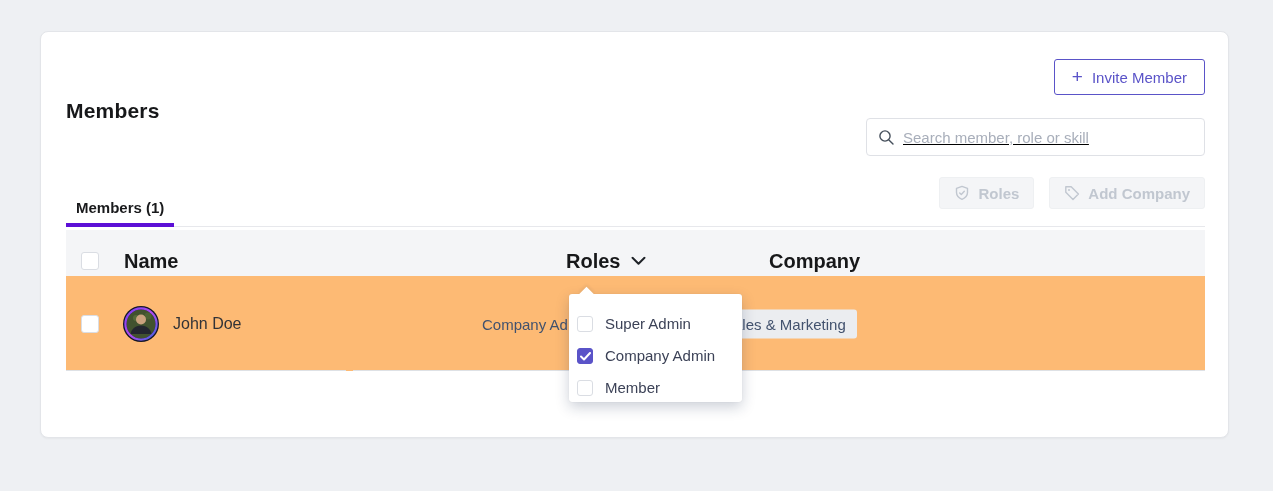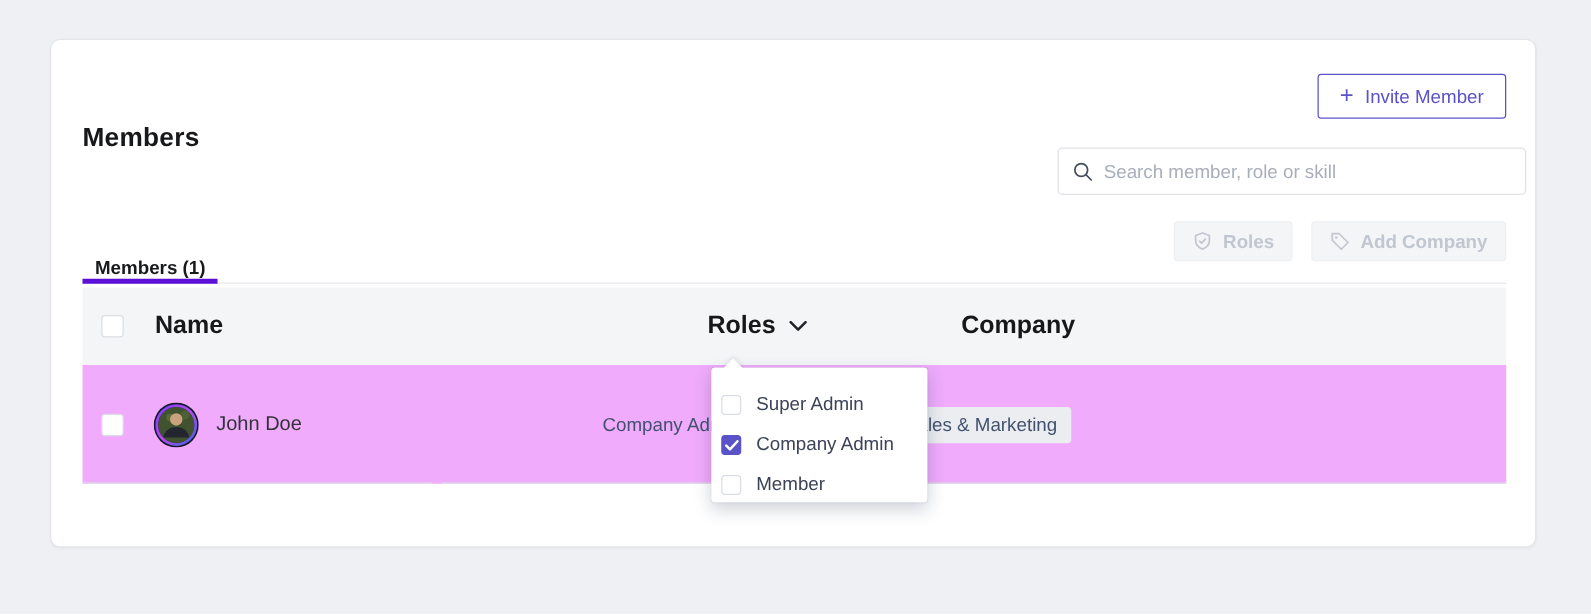--- a/index.html
+++ b/index.html
@@ -23,36 +23,36 @@
   .invite-btn {
     position:absolute; right:23px; top:27px; height:36px;
     display:flex; align-items:center; gap:9px; padding:0 17px;
     background:#fff; border:1px solid #5a53c8; border-radius:3px;
     color:#5a53c8; font-size:15px; cursor:pointer;
     font-family:"Liberation Sans", sans-serif;
   }
   .invite-btn .plus { font-size:19px; line-height:1; margin-top:-2px; }
   
   .search-box {
-    position:absolute; right:7px; top:86px; width:375px; height:38px;
+    position:absolute; right:23px; top:86px; width:339px; height:38px;
     border:1px solid #dfe1e6; border-radius:4px; background:#fff;
-    display:flex; align-items:center; padding:0 11px; gap:8px;
+    display:flex; align-items:center; padding:0 11px; gap:8px;text-decoration:underline;
   }
   .search-box input {
     border:none; outline:none; flex:1; font-size:15px; color:#333;
     font-family:"Liberation Sans", sans-serif; background:transparent;
   }
   .search-box input::placeholder { color:#a8aeba; }
   
   .tabbar {
     position:absolute; left:25px; right:23px; top:160px; height:35px;
     border-bottom:1px solid #e7e8ec;
   }
   .tab {
-    display:inline-flex; align-items:flex-end; height:35px; padding:0 10px;
+    display:inline-flex; align-items:center; height:35px; padding:0 10px;
     font-size:15px; font-weight:700; color:#191a1c;
     border-bottom:4px solid #5c0fd6; cursor:pointer;
   }
   
   .actions { position:absolute; right:23px; top:145px; display:flex; gap:15px; }
   .action-btn {
     height:32px; display:flex; align-items:center; gap:8px; padding:0 14px;
     background:#f4f5f7; border:1px solid #eef0f2; border-radius:3px;
     color:#c1c7d0; font-size:15px; font-weight:700;
     font-family:"Liberation Sans", sans-serif; cursor:default;
@@ -65,21 +65,21 @@
   .thead .cell { position:absolute; top:50%; transform:translateY(-50%);
     font-size:20px; font-weight:700; color:#17181a; }
   .hdr-name  { left:58px; }
   .hdr-roles { left:500px; display:flex; align-items:center; gap:11px; cursor:pointer; }
   .hdr-skills{ left:703px; }
   .checkbox {
     width:18px; height:18px; background:#fff; border:1px solid #dadde3;
     border-radius:3px; cursor:pointer;
   }
   .hdr-check { position:absolute; left:15px; top:50%; transform:translateY(-50%); }
-  .trow { position:absolute; left:25px; right:23px; top:260px; height:95px; background:#f0abfc; }
+  .trow { position:absolute; left:25px; right:23px; top:244px; height:95px; background:#fdba74; }
   .row-check { position:absolute; left:15px; top:50%; transform:translateY(-50%); }
   .avatar { position:absolute; left:57px; top:50%; transform:translateY(-50%);
     width:36px; height:36px; border-radius:50%; }
   .cell-name { position:absolute; left:107px; top:50%; transform:translateY(-50%);
     font-size:16px; color:#323337; }
   .cell-role { position:absolute; left:416px; top:50%; transform:translateY(-50%);
     font-size:15px; color:#42526e; white-space:nowrap; }
   .skill-tag { position:absolute; left:647px; top:50%; transform:translateY(-50%);
     background:#ebedf0; border-radius:3px; padding:6px 11px;
     font-size:15px; color:#42526e; white-space:nowrap; }

